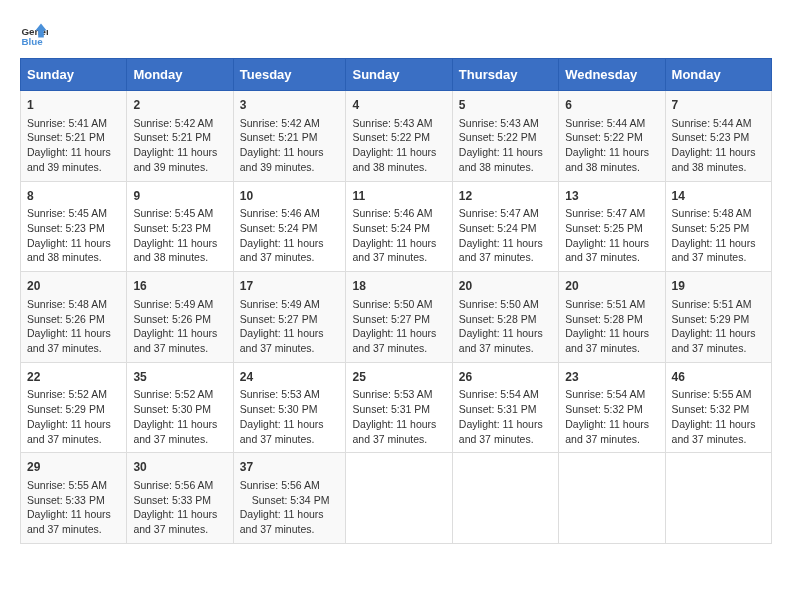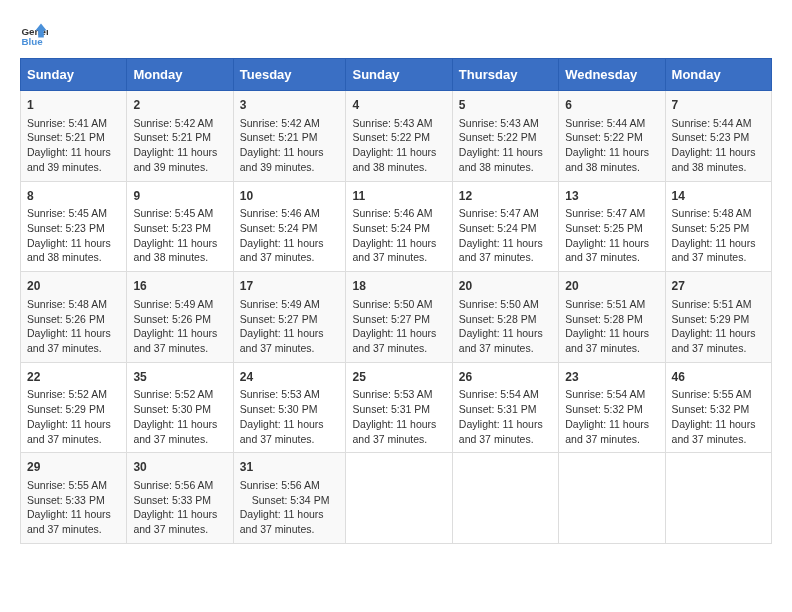--- a/index.html
+++ b/index.html
@@ -251,21 +251,21 @@
           <span style="display: block;">and 37 minutes.</span>
         </td>
         <td>
           <span class="day-num">20</span>
           <span style="display: block;">Sunrise: 5:51 AM</span>
           <span style="display: block;">Sunset: 5:28 PM</span>
           <span style="display: block;">Daylight: 11 hours</span>
           <span style="display: block;">and 37 minutes.</span>
         </td>
         <td>
-          <span class="day-num">27</span>
+          <span class="day-num">19</span>
           <span style="display: block;">Sunrise: 5:51 AM</span>
           <span style="display: block;">Sunset: 5:29 PM</span>
           <span style="display: block;">Daylight: 11 hours</span>
           <span style="display: block;">and 37 minutes.</span>
         </td>
       </tr>
       <tr class="week-row">
         <td>
           <span class="day-num">22</span>
           <span style="display: block;">Sunrise: 5:52 AM</span>
@@ -325,21 +325,21 @@
           <span style="display: block;">and 37 minutes.</span>
         </td>
         <td>
           <span class="day-num">30</span>
           <span style="display: block;">Sunrise: 5:56 AM</span>
           <span style="display: block;">Sunset: 5:33 PM</span>
           <span style="display: block;">Daylight: 11 hours</span>
           <span style="display: block;">and 37 minutes.</span>
         </td>
         <td>
-          <span class="day-num">31</span>
+          <span class="day-num">37</span>
           <span style="display: block;">Sunrise: 5:56 AM</span>
           <span style="display: block; padding-left: 12px;">Sunset: 5:34 PM</span>
           <span style="display: block;">Daylight: 11 hours</span>
           <span style="display: block;">and 37 minutes.</span>
         </td>
         <td class="empty-cell"></td>
         <td class="empty-cell"></td>
         <td class="empty-cell"></td>
         <td class="empty-cell"></td>
       </tr>

